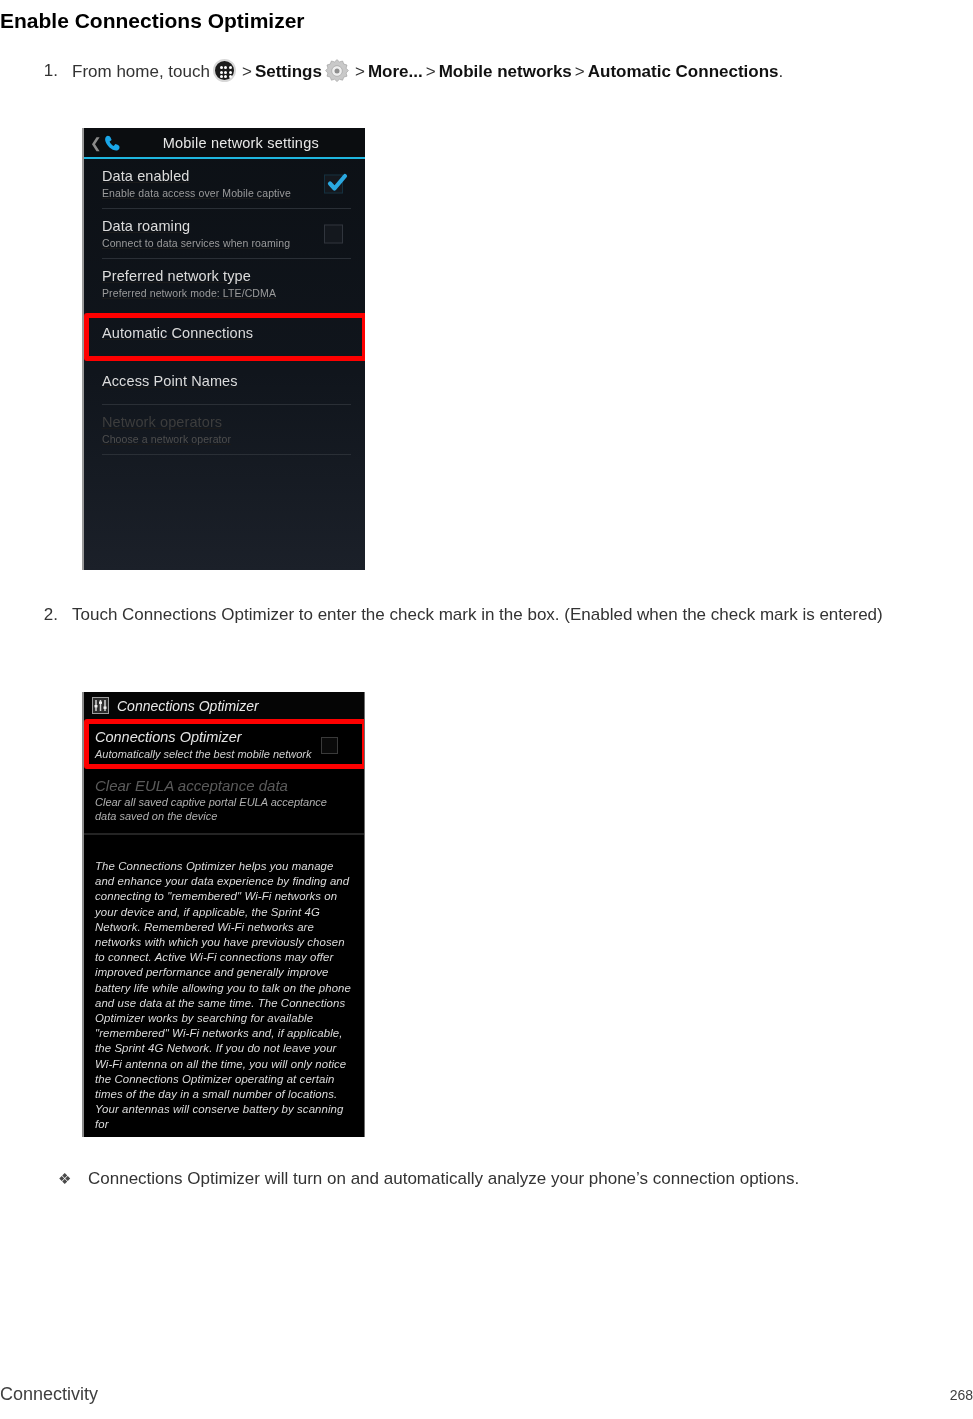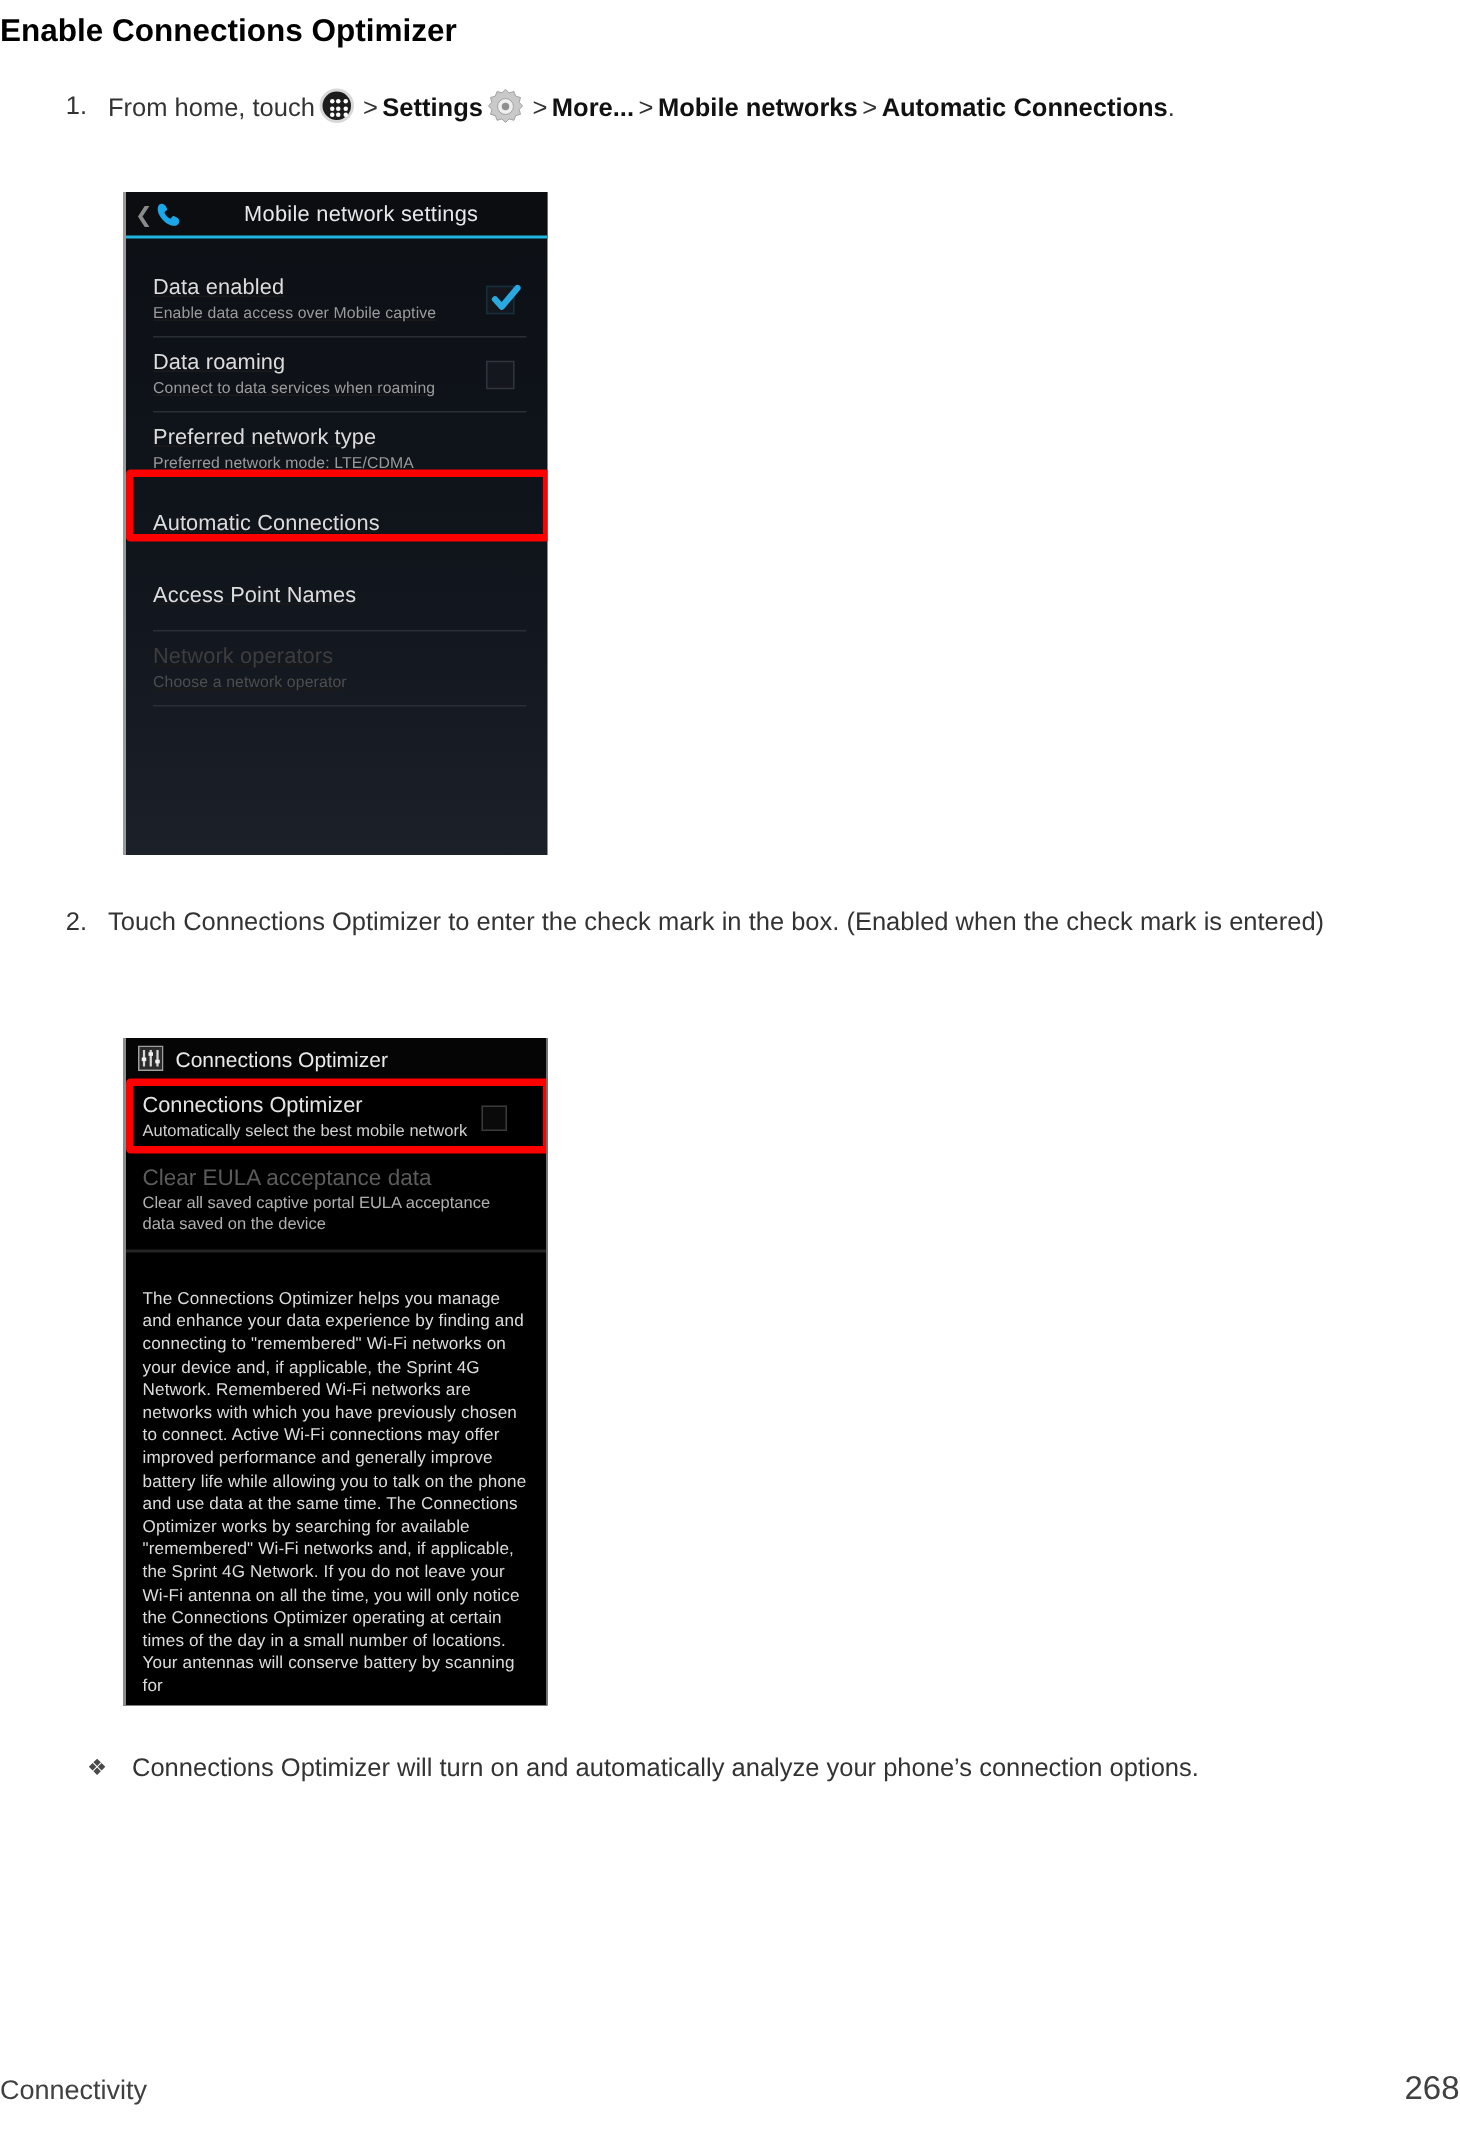--- a/index.html
+++ b/index.html
@@ -116,21 +116,21 @@
     line-height: 1;
   }
   .phone-ic { width: 20px; height: 18px; margin-right: 7px; }
   .mns-title {
     font-size: 14.5px;
     color: #e8e8e8;
     letter-spacing: .2px;
     padding-left: 33px;
   }
 
-  .mns-list { padding: 16px 0 0 0; text-decoration: underline; }
+  .mns-list { padding: 0 0 0 0; text-decoration: underline; }
   .row {
     position: relative;
     padding: 8px 14px 8px 18px;
   }
   .row-t {
     font-size: 14.5px;
     color: #dcdcdc;
     line-height: 18px;
     letter-spacing: .1px;
   }
@@ -174,20 +174,21 @@
 
   
   #shot-co {
     left: 82px;
     top: 692px;
     width: 283px;
     height: 445px;
     background: #000000;
     border-left: 2px solid #8c8c8c;
     border-right: 1px solid #6e6e6e;
+    font-style: italic;
   }
   .co-titlebar {
     height: 27px;
     background: #050505;
     display: flex;
     align-items: center;
     padding-left: 8px;
   }
   .sliders-ic { width: 17px; height: 17px; margin-right: 8px; }
   .co-title { font-size: 14px; color: #e9e9e9; }
@@ -242,21 +243,21 @@
     position: absolute;
     left: 0;
     right: 0;
     bottom: 14px;
     display: flex;
     justify-content: space-between;
     align-items: baseline;
     font-size: 18px;
     color: #404040;
   }
-  .footer .f-right { font-size: 22px; }
+  .footer .f-right { font-size: 14px; }
 </style>
 </head>
 <body>
 
 <h1 class="page-title">Enable Connections Optimizer</h1>
 
 <div class="step" style="left:30px; top:58px; width:940px;">
   <div class="step-num">1.</div>
   <div class="step-body">
     <span>From home, touch</span><span class="apps-icon">

